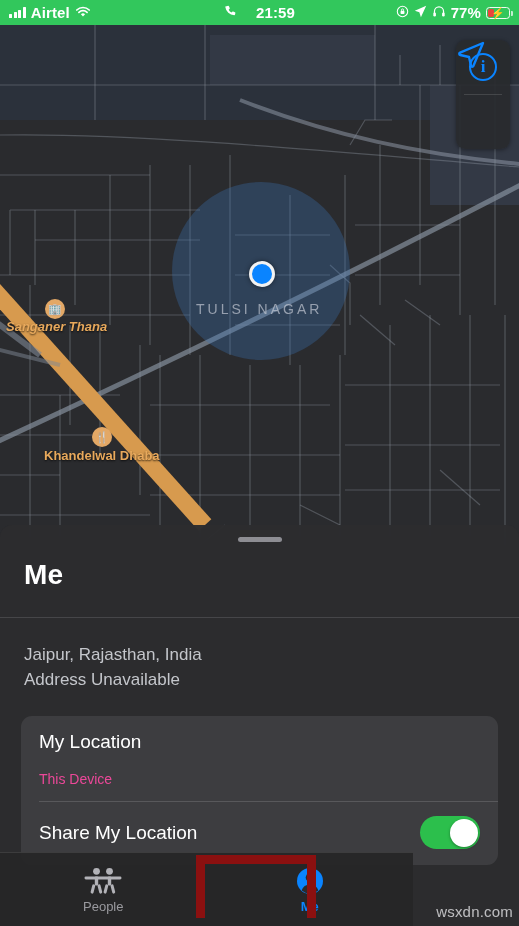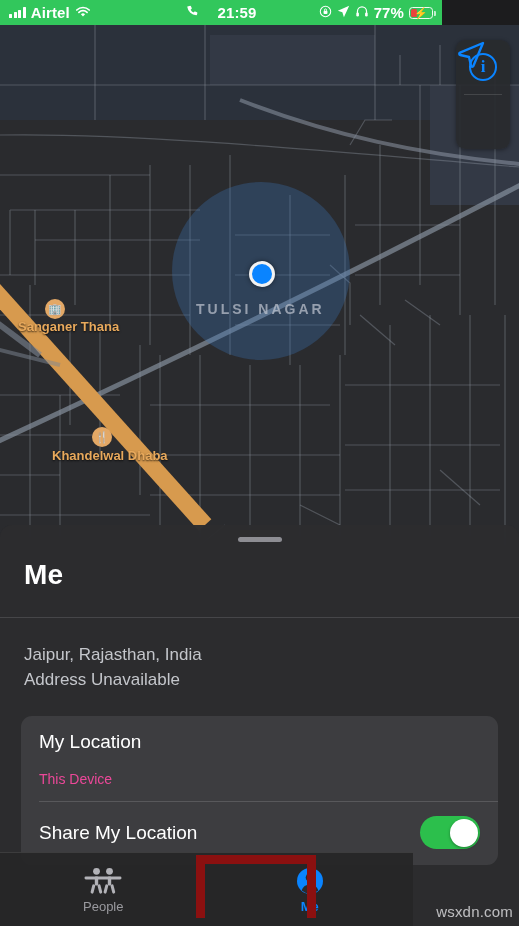--- a/index.html
+++ b/index.html
@@ -6,21 +6,21 @@
   html,body { width:519px; height:926px; overflow:hidden; }
   body {
     font-family: "Liberation Sans", sans-serif;
     background:#1c1c1e;
     position:relative;
     -webkit-font-smoothing:antialiased;
   }
 
   
   .status-bar{
-    position:absolute; top:0; left:0; width:442px; height:25px;
+    position:absolute; top:0; left:0; width:519px; height:25px;
     background:#32C75C;
     display:flex; align-items:center;
     color:#ffffff; font-size:15px; font-weight:bold;
     padding:0 9px;
   }
   .sb-left{ display:flex; align-items:center; gap:5px; }
   .sb-center{ position:absolute; left:0; right:0; display:flex;
               align-items:center; justify-content:center; gap:19px; pointer-events:none;}
   .sb-right{ margin-left:auto; display:flex; align-items:center; gap:5px; }
   .sb-label{ font-size:15px; font-weight:bold; letter-spacing:.1px;}
@@ -66,21 +66,21 @@
     position:absolute; color:#E8A95C; font-size:13px; font-weight:bold;
     text-shadow:0 1px 2px rgba(0,0,0,.7); white-space:nowrap;
   }
   .poi-pin{
     position:absolute; width:20px; height:20px; border-radius:50%;
     background:#E3A866; display:flex; align-items:center; justify-content:center;
     color:#2a2118; font-size:11px; line-height:1;
   }
   .neigh-label{
     position:absolute; color:rgba(190,196,206,.72); font-size:14px;
-    letter-spacing:3px; font-weight:700; white-space:nowrap;
+    letter-spacing:3px; font-weight:400; white-space:nowrap;
   }
 
   
   .map-controls{
     position:absolute; right:9px; top:15px; width:54px;
     background:rgba(40,42,46,.92); border-radius:9px;
     display:flex; flex-direction:column; overflow:hidden;
     box-shadow:0 1px 4px rgba(0,0,0,.4);
   }
   .map-controls button{
@@ -301,24 +301,24 @@
     <path d="M-15 255 L205 500" stroke="#D79A4E" stroke-width="17" fill="none"></path>
     <path d="M-20 285 L40 330" stroke="#7e8794" stroke-opacity=".6" stroke-width="6" fill="none"></path>
     <path d="M-20 320 L60 340" stroke="#7e8794" stroke-opacity=".5" stroke-width="4" fill="none"></path>
   </svg>
 
   <div class="blue-halo"></div>
   <div class="neigh-label" style="left:196px; top:276px;">TULSI NAGAR</div>
   <div class="user-dot"></div>
 
   <div class="poi-pin" style="left:45px; top:274px;">🏢</div>
-  <div class="map-label" style="left:18px; top:294px;">Sanganer Thana</div>
+  <div class="map-label" style="left:6px; top:294px;font-style:italic;">Sanganer Thana</div>
 
   <div class="poi-pin" style="left:92px; top:402px;">🍴</div>
-  <div class="map-label" style="left:52px; top:423px;">Khandelwal Dhaba</div>
+  <div class="map-label" style="left:44px; top:423px;">Khandelwal Dhaba</div>
 
   <div class="map-controls">
     <button>
       <span class="info-circle">i</span>
     </button>
     <div class="mc-divider"></div>
     <button>
       <span>
         <svg width="30" height="30" viewBox="0 0 24 24">
           <path d="M21.6 2.4 3.2 10.1c-.9.4-.8 1.7.2 1.9l7 1.6 1.6 7c.2 1 1.5 1.1 1.9.2l7.7-18.4z" fill="none" stroke="#0A84FF" stroke-width="1.9" stroke-linejoin="round"></path>

